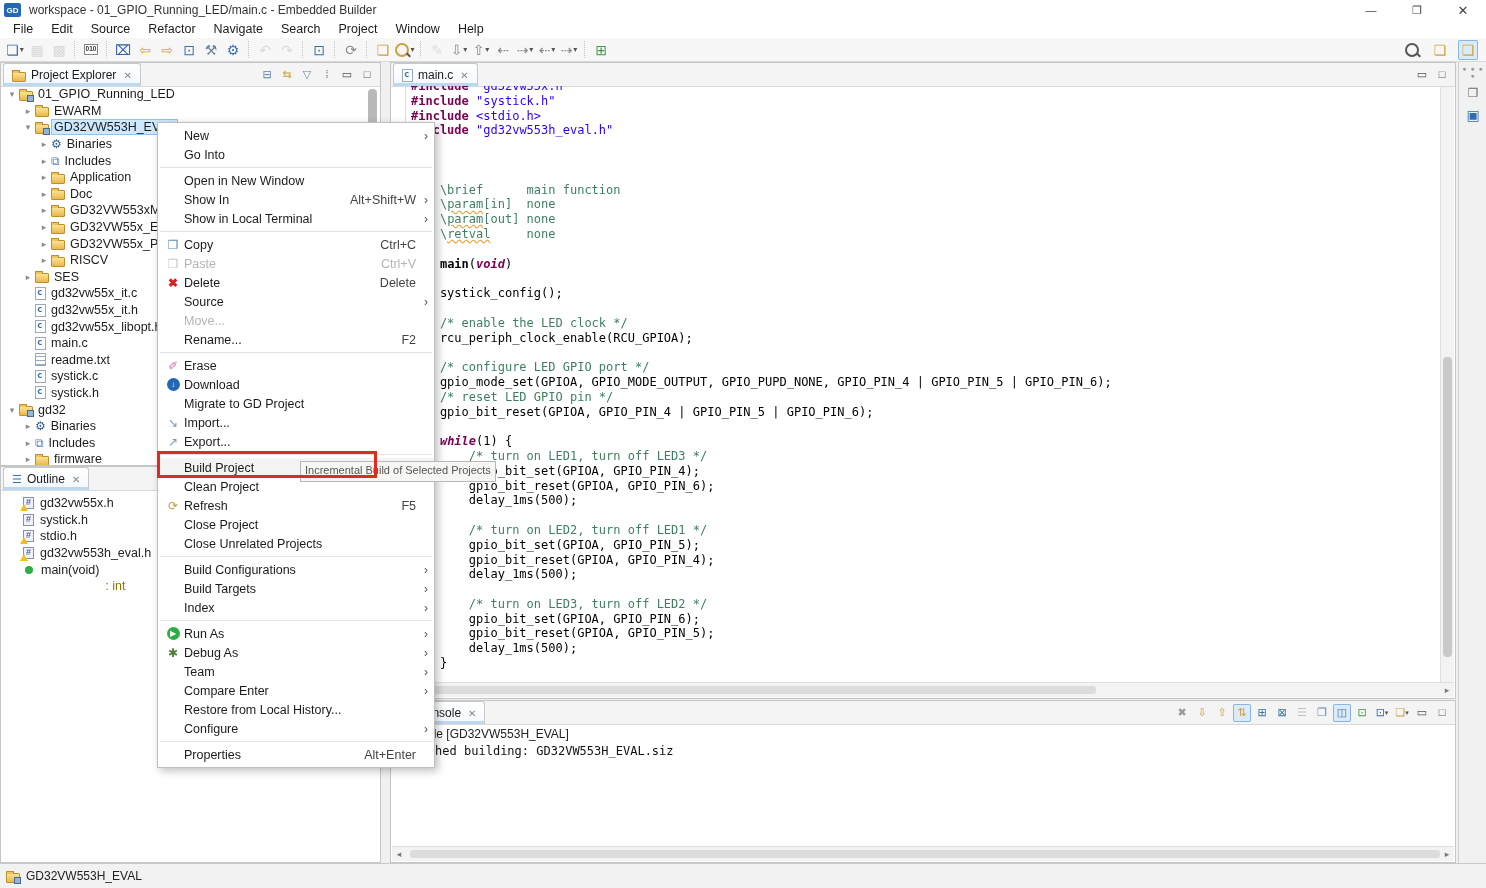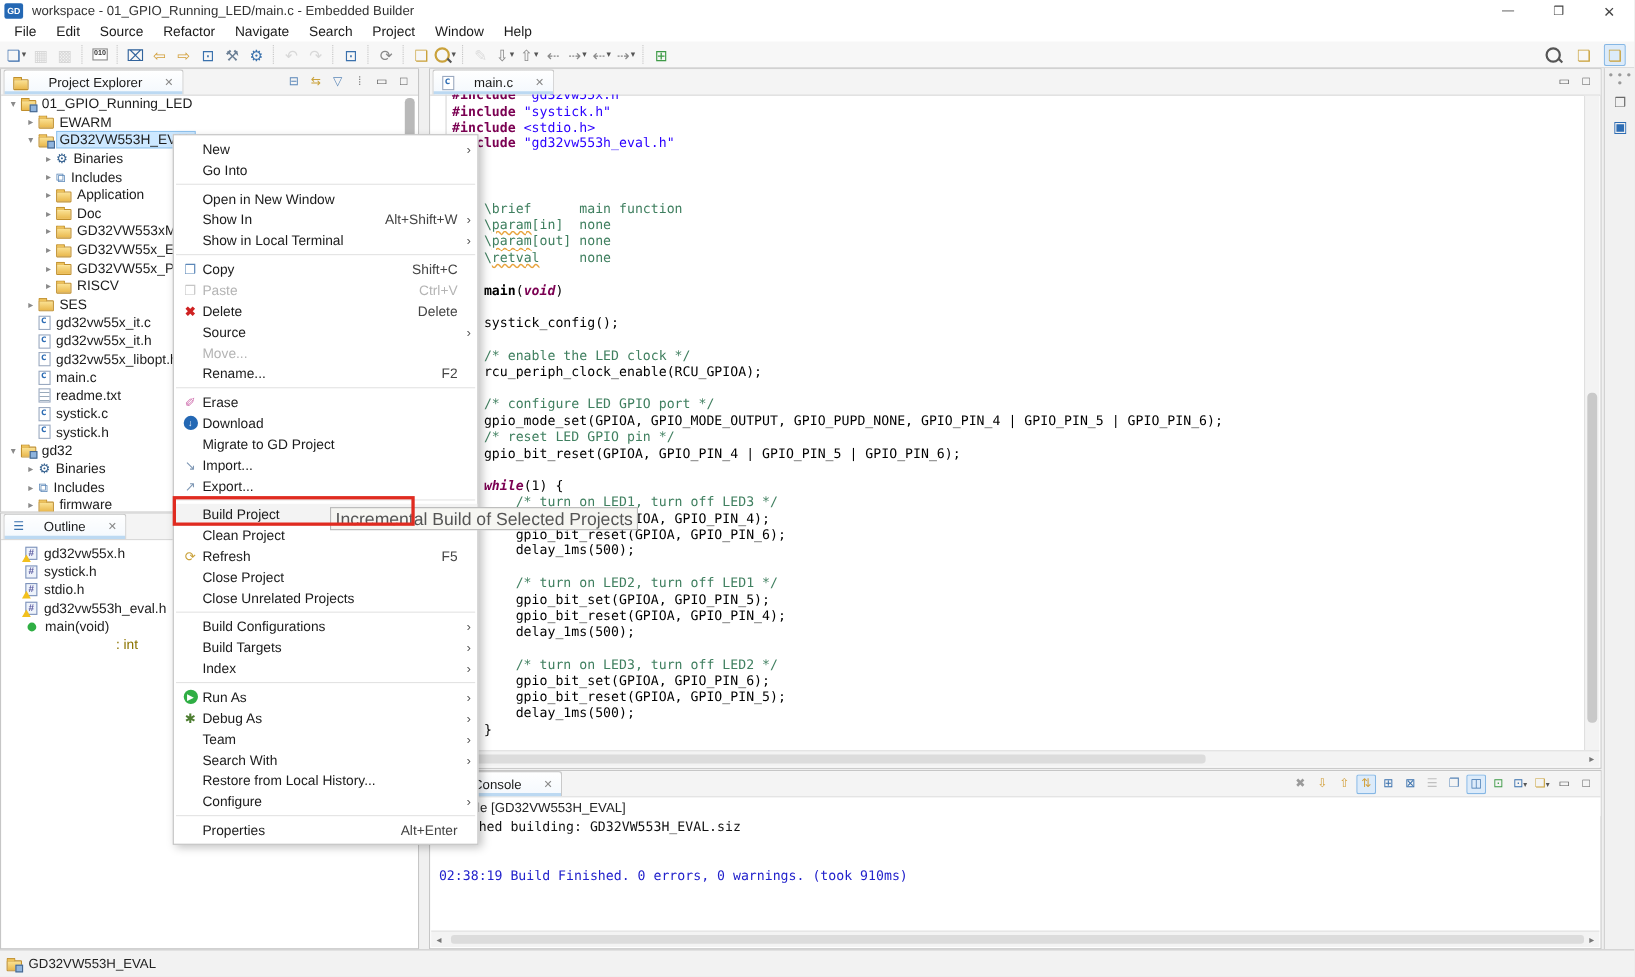--- a/index.html
+++ b/index.html
@@ -31,21 +31,21 @@
   .tbi.on{background:#dcebfa;box-shadow:0 0 0 1px #86b7e4 inset;}
   .tbsep{width:1px;height:17px;border-left:1px dotted #c3c3c3;margin:0 4px;}
   .txticon{font-size:6.5px;font-weight:bold;color:#333;border:1px solid #888;background:#fff;padding:1px 1px;line-height:1;}
   .lens{position:relative;width:10px;height:10px;border:2px solid #555;border-radius:50%;display:inline-block;}
   .lens::after{content:"";position:absolute;width:5px;height:2px;background:#555;transform:rotate(45deg);right:-4px;bottom:-1px;}
   #tb-right{margin-left:auto;display:flex;align-items:center;}
 
   
   .panel{position:absolute;background:#fff;border:1px solid #c6c6c6;box-sizing:border-box;}
   .tabrow{height:23px;background:#f4f4f4;border-bottom:1px solid #d9d9d9;display:flex;align-items:center;}
-  .tab{display:inline-flex;align-items:center;gap:18px;height:22px;padding:0 8px;margin-left:2px;
+  .tab{display:inline-flex;align-items:center;gap:5px;height:22px;padding:0 8px;margin-left:2px;
        background:linear-gradient(#ffffff,#f3f8fd);border:1px solid #c9c9c9;border-bottom:none;
        border-radius:3px 3px 0 0;box-shadow:inset 0 -3px 0 #bcd9f2;font-size:12px;color:#1b1b1b;}
   .tab .x{color:#888;font-size:10px;margin-left:2px;}
   .ptools{margin-left:auto;display:flex;align-items:center;gap:2px;padding-right:4px;}
   .pti{display:inline-flex;align-items:center;justify-content:center;width:18px;height:18px;font-size:12px;border-radius:2px;}
   .pti.on{background:#dcebfa;box-shadow:0 0 0 1px #86b7e4 inset;}
   .pti .dd{font-size:7px;color:#555;margin-left:0px;}
 
   
   .ic-folder{position:relative;display:inline-block;width:14px;height:10px;margin-top:3px;
@@ -118,21 +118,21 @@
   .mrow{display:flex;align-items:center;height:19px;padding:0 6px 0 4px;font-size:12.5px;color:#1b1b1b;}
   .mrow .mico{width:22px;display:inline-flex;justify-content:center;align-items:center;font-size:12px;flex:none;}
   .mrow .mlabel{flex:1;white-space:nowrap;}
   .mrow .maccel{color:#444;margin-left:12px;}
   .mrow .msub{width:12px;text-align:right;color:#555;font-size:12px;}
   .mrow.dis .mlabel,.mrow.dis .maccel{color:#b4b4b4;}
   .mrow.hl{background:#f3f3f3;}
   .msep{height:1px;background:#e3e3e3;margin:3px 2px;}
   #red-frame{left:157px;top:451px;width:214px;height:21px;border:3px solid #e02b20;z-index:70;pointer-events:none;}
   #ctx-tooltip{left:300px;top:461px;height:17px;background:#f6f6f2;border:1px solid #b8b8b8;z-index:60;
-               font-size:16px;color:#555;padding:2px 4px 0 4px;white-space:nowrap;text-align:right;}
+               font-size:11px;color:#555;padding:2px 4px 0 4px;white-space:nowrap;text-align:right;}
 </style>
 </head>
 <body>
 
 <div id="app">
 
   <div id="titlebar" class="abs">
     <div id="app-badge">GD</div>
     <span id="win-title">workspace - 01_GPIO_Running_LED/main.c - Embedded Builder</span>
     <div id="win-controls">
@@ -522,21 +522,21 @@
           </span>
           <span class="pti">
             <span class="glyph" style="color: rgb(85, 85, 85); font-size: 11px;">▭</span>
           </span>
           <span class="pti">
             <span class="glyph" style="color: rgb(85, 85, 85); font-size: 11px;">□</span>
           </span>
         </span>
     </div>
     <div id="con-label">Console [GD32VW553H_EVAL]</div>
-    <div id="con-out"><div class="conline">Finished building: GD32VW553H_EVAL.siz</div><div class="conline">&nbsp;</div><div class="conline">&nbsp;</div><div class="conline info">02:38:19 Build Finished. 0 errors, 0 warnings. (took 910ms)</div></div>
+    <div id="con-out"><div class="conline">Finished building: GD32VW553H_EVAL.siz</div><div class="conline">&nbsp;</div><div class="conline">&nbsp;</div></div>
     <div class="hscroll">
       <span class="harrow">◂</span>
       <span class="hthumb" style="flex:1;"></span>
       <span class="harrow">▸</span>
     </div>
   </div>
 
   <div id="edge-strip" class="abs">
     <div class="dots">● ● ● ●</div>
     <span class="stripicon" style="color:#6a6a6a;">❐</span>
@@ -573,21 +573,21 @@
       </div>
       <div class="mrow">
         <span class="mico"></span>
         <span class="mlabel">Show in Local Terminal</span>
         <span class="msub">›</span>
       </div>
       <div class="msep"></div>
       <div class="mrow">
         <span class="mico" style="color: rgb(91, 135, 184);">❐</span>
         <span class="mlabel">Copy</span>
-        <span class="maccel">Shift+C</span>
+        <span class="maccel">Ctrl+C</span>
         <span class="msub"></span>
       </div>
       <div class="mrow dis">
         <span class="mico" style="color: rgb(198, 198, 198);">❐</span>
         <span class="mlabel">Paste</span>
         <span class="maccel">Ctrl+V</span>
         <span class="msub"></span>
       </div>
       <div class="mrow">
         <span class="mico" style="color: rgb(207, 34, 34); font-weight: bold;">✖</span>
@@ -695,21 +695,21 @@
         <span class="mlabel">Debug As</span>
         <span class="msub">›</span>
       </div>
       <div class="mrow">
         <span class="mico"></span>
         <span class="mlabel">Team</span>
         <span class="msub">›</span>
       </div>
       <div class="mrow">
         <span class="mico"></span>
-        <span class="mlabel">Search With</span>
+        <span class="mlabel">Compare Enter</span>
         <span class="msub">›</span>
       </div>
       <div class="mrow">
         <span class="mico"></span>
         <span class="mlabel">Restore from Local History...</span>
         <span class="msub"></span>
       </div>
       <div class="mrow">
         <span class="mico"></span>
         <span class="mlabel">Configure</span>

